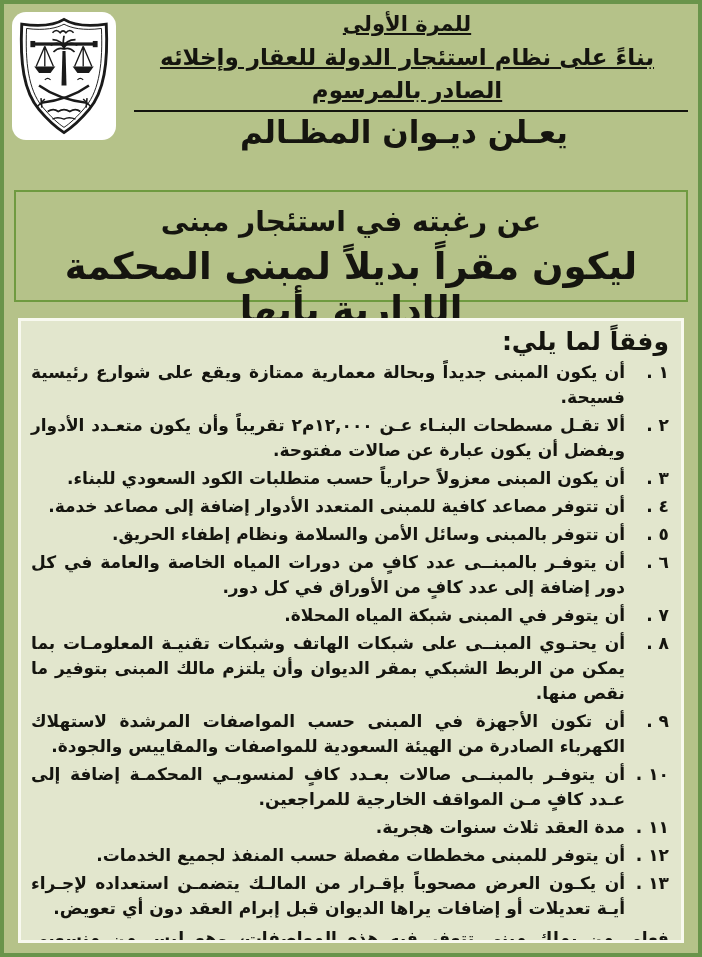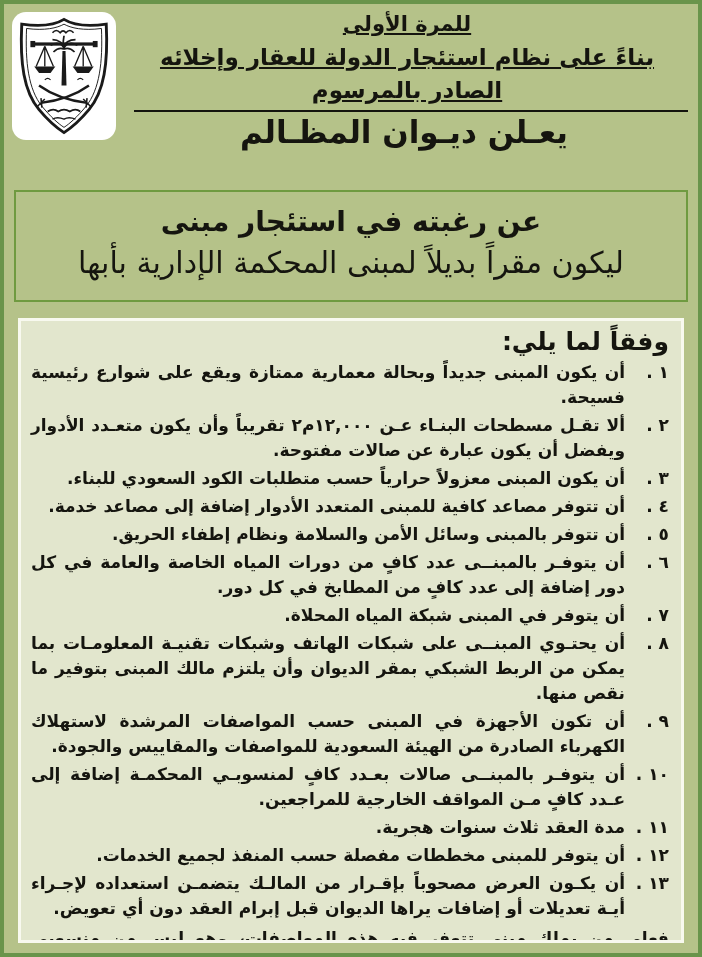--- a/index.html
+++ b/index.html
@@ -50,21 +50,21 @@
     letter-spacing:-1px;
   }
   
   .subtitle-box{
     position:absolute;left:10px;right:10px;top:186px;height:112px;
     box-sizing:border-box;
     border:2px solid #6f9a40;
     text-align:center;color:#15150f;
   }
   .subtitle-line1{font-size:28px;font-weight:bold;margin-top:13px;text-align:center;}
-  .subtitle-line2{font-size:30px;font-weight:normal;margin-top:7px;letter-spacing:-0.5px;}
+  .subtitle-line2{font-size:37px;font-weight:bold;margin-top:7px;letter-spacing:-0.5px;}
   
   .panel{
     position:absolute;left:14px;right:14px;top:314px;bottom:10px;
     box-sizing:border-box;
     background:#e2e6cd;
     border:3px solid #f8f9ef;
     padding:4px 12px 4px 10px;
     color:#15150f;
     overflow:hidden;
   }
@@ -187,21 +187,21 @@
           <span class="cond-txt">أن تتوفر مصاعد كافية للمبنى المتعدد الأدوار إضافة إلى مصاعد خدمة.</span>
         </li>
 
         <li class="cond-item">
           <span class="cond-num">٥ .</span>
           <span class="cond-txt">أن تتوفر بالمبنى وسائل الأمن والسلامة ونظام إطفاء الحريق.</span>
         </li>
 
         <li class="cond-item">
           <span class="cond-num">٦ .</span>
-          <span class="cond-txt">أن يتوفـر بالمبنــى عدد كافٍ من دورات المياه الخاصة والعامة في كل دور إضافة إلى عدد كافٍ من المطابخ في كل دور.</span>
+          <span class="cond-txt">أن يتوفـر بالمبنــى عدد كافٍ من دورات المياه الخاصة والعامة في كل دور إضافة إلى عدد كافٍ من الأوراق في كل دور.</span>
         </li>
 
         <li class="cond-item">
           <span class="cond-num">٧ .</span>
           <span class="cond-txt">أن يتوفر في المبنى شبكة المياه المحلاة.</span>
         </li>
 
         <li class="cond-item">
           <span class="cond-num">٨ .</span>
           <span class="cond-txt">أن يحتـوي المبنــى على شبكات الهاتف وشبكات تقنيـة المعلومـات بما يمكن من الربط الشبكي بمقر الديوان وأن يلتزم مالك المبنى بتوفير ما نقص منها.</span>

